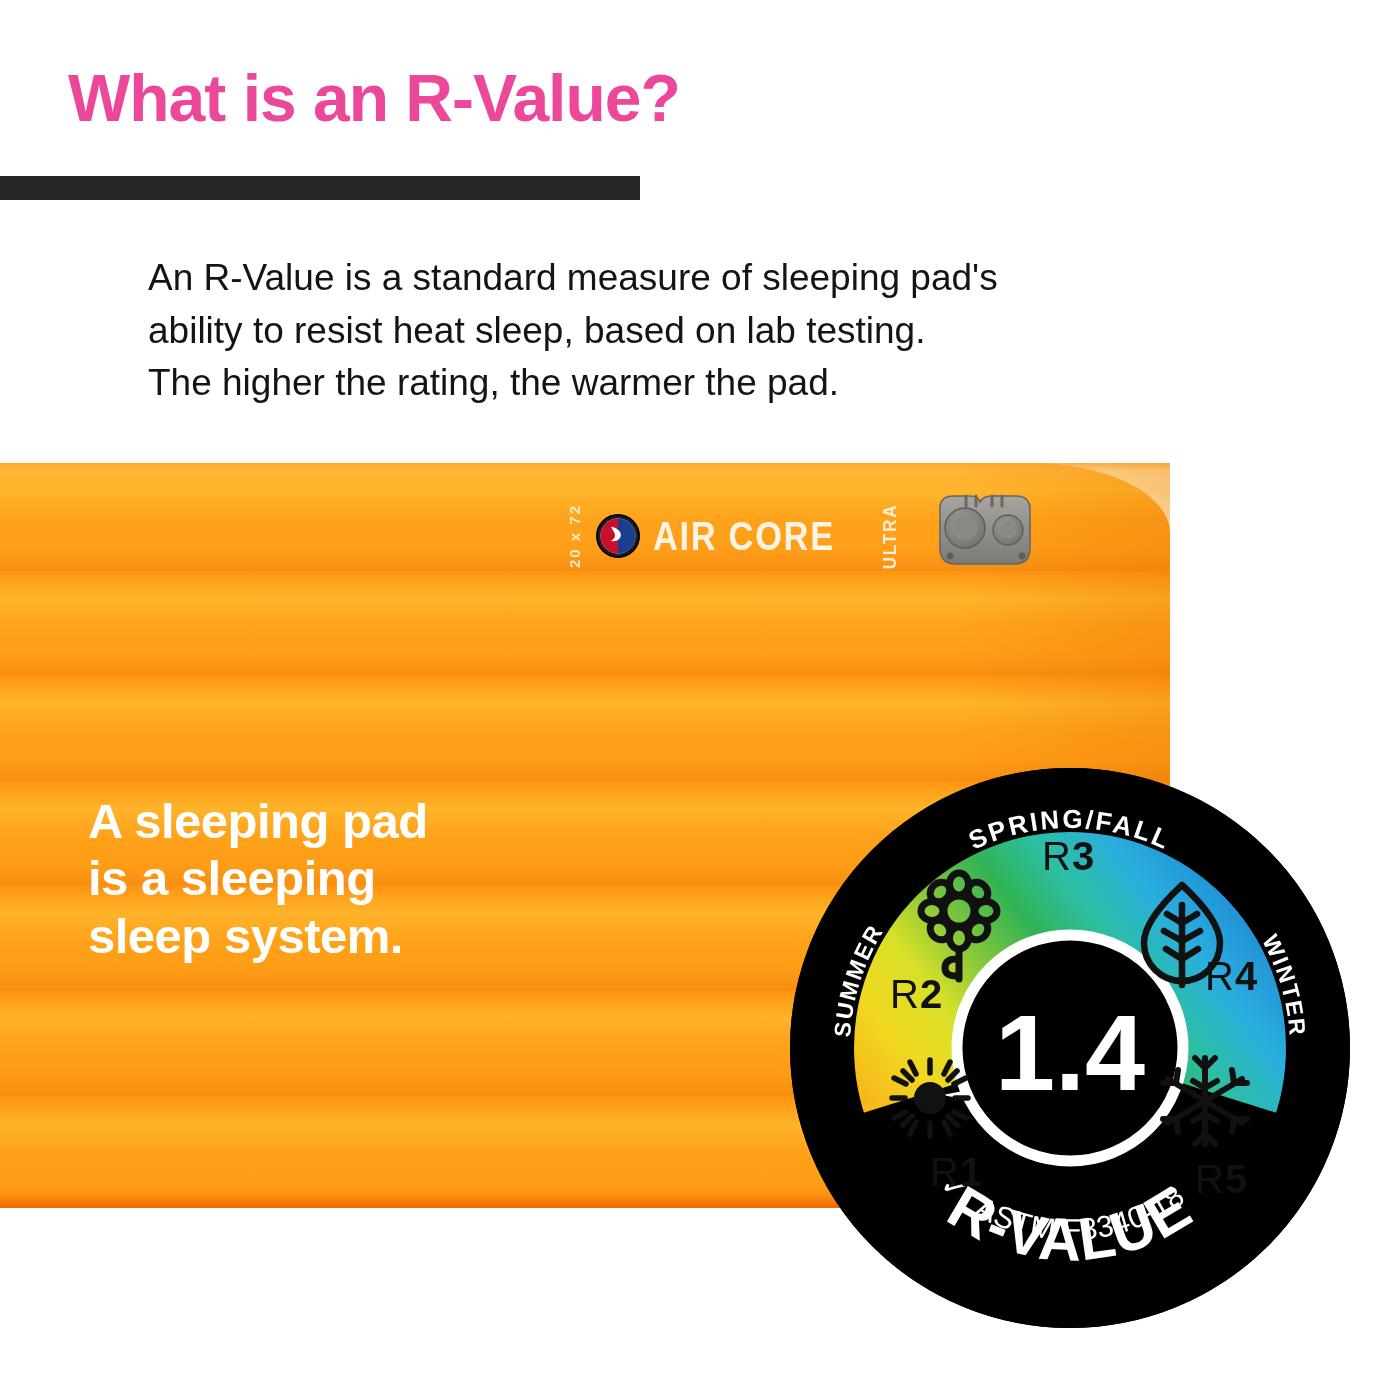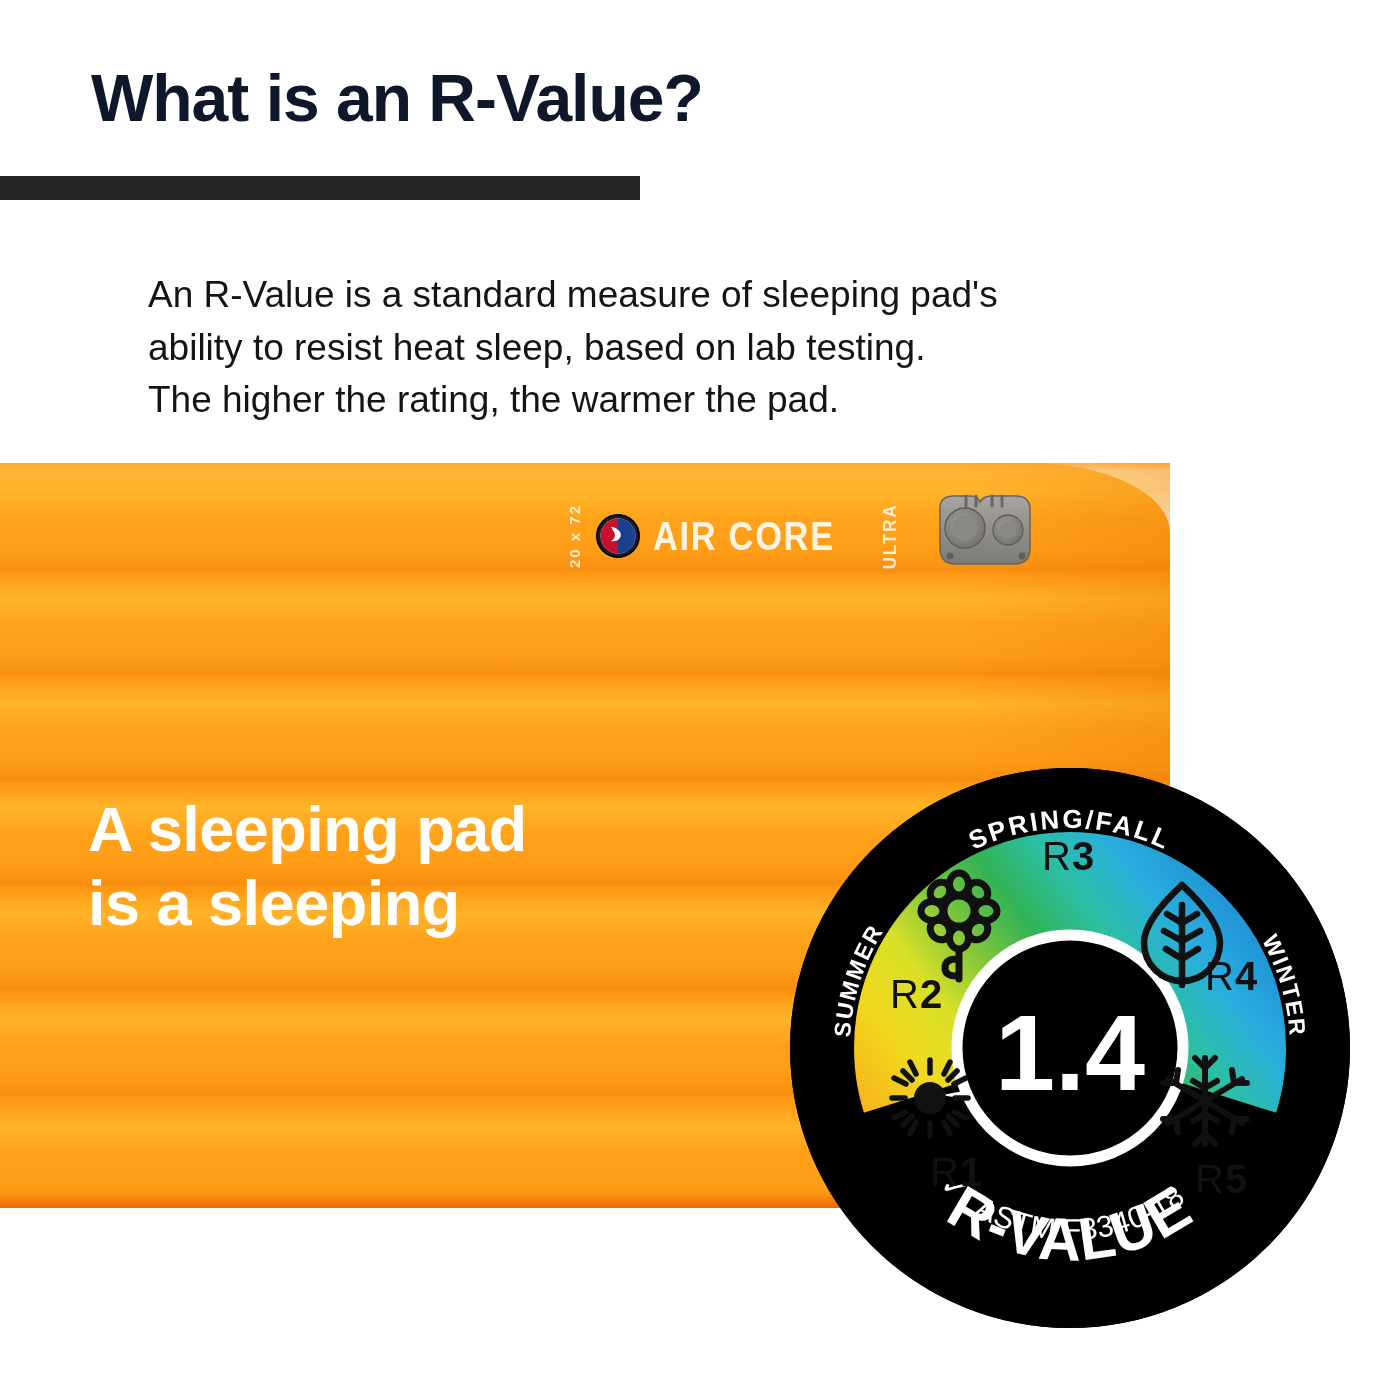--- a/index.html
+++ b/index.html
@@ -10,31 +10,31 @@
     font-family:"Liberation Sans", sans-serif;
     overflow:hidden;
     position:relative;
   }
 
   
   #header { position:absolute; left:0; top:0; width:1400px; }
   #page-title {
     position:absolute; left:68px; top:62px;
     font-size:66px; font-weight:bold; letter-spacing:-1px;
-    color:#0f172a; line-height:1.1; white-space:nowrap;margin-left:23px;
+    color:#ec4899; line-height:1.1; white-space:nowrap;
   }
   #title-rule {
     position:absolute; left:0px; top:176px;
     width:640px; height:24px; background:#262626;
   }
 
   
   #intro-text {
     position:absolute; left:148px; top:252px; width:1050px;
-    font-size:37px; line-height:1.42; color:#141414;margin-top:17px;
+    font-size:37px; line-height:1.42; color:#141414;
   }
   #intro-text div { white-space:nowrap; }
 
   
   #pad {
     position:absolute; left:-40px; top:463px;
     width:1210px; height:745px;
     overflow:hidden;
   }
   .pad-body {
@@ -88,21 +88,21 @@
   #brand-sub {
     writing-mode:vertical-rl; transform:rotate(180deg) scaleY(.9);
     font-size:19px; font-weight:bold; letter-spacing:2px;
     color:rgba(255,255,255,.82); margin-left:-2px;
   }
   #pad-valve { position:absolute; left:930px; top:490px; width:110px; height:82px; }
 
   
   #pad-headline {
     position:absolute; left:88px; top:793px; width:700px;
-    font-size:63px; font-weight:bold; line-height:1.17;
+    font-size:49px; font-weight:bold; line-height:1.17;
     color:#ffffff; letter-spacing:-0.5px;
   }
   #pad-headline div { white-space:nowrap; }
 
   
   #rvalue-badge {
     position:absolute; left:790px; top:768px;
     width:560px; height:560px;
   }
   #rvalue-badge svg { display:block; width:560px; height:560px; }
@@ -170,20 +170,21 @@
     <circle cx="78" cy="40" r="8.5" fill="#8b8985"></circle>
     <circle cx="20" cy="66" r="3.4" fill="#5f5d5a"></circle>
     <circle cx="92" cy="66" r="3.4" fill="#5f5d5a"></circle>
     <path d="M36 6 l0 10 M46 6 l0 10 M62 6 l0 10 M72 6 l0 10" stroke="#6a6865" stroke-width="3" stroke-linecap="round"></path>
   </svg>
 </div>
 
 <div id="pad-headline">
   <div>A sleeping pad</div>
   <div>is a sleeping</div>
+  <div>sleep system.</div>
 </div>
 
 <div id="rvalue-badge">
 <svg viewBox="0 0 560 560" xmlns="http://www.w3.org/2000/svg">
   <defs>
 
     <linearGradient id="dialGrad" x1="0.02" y1="0.92" x2="0.98" y2="0.42">
       <stop offset="0.00" stop-color="#f6b81c"></stop>
       <stop offset="0.14" stop-color="#f1d81f"></stop>
       <stop offset="0.28" stop-color="#d8e028"></stop>

